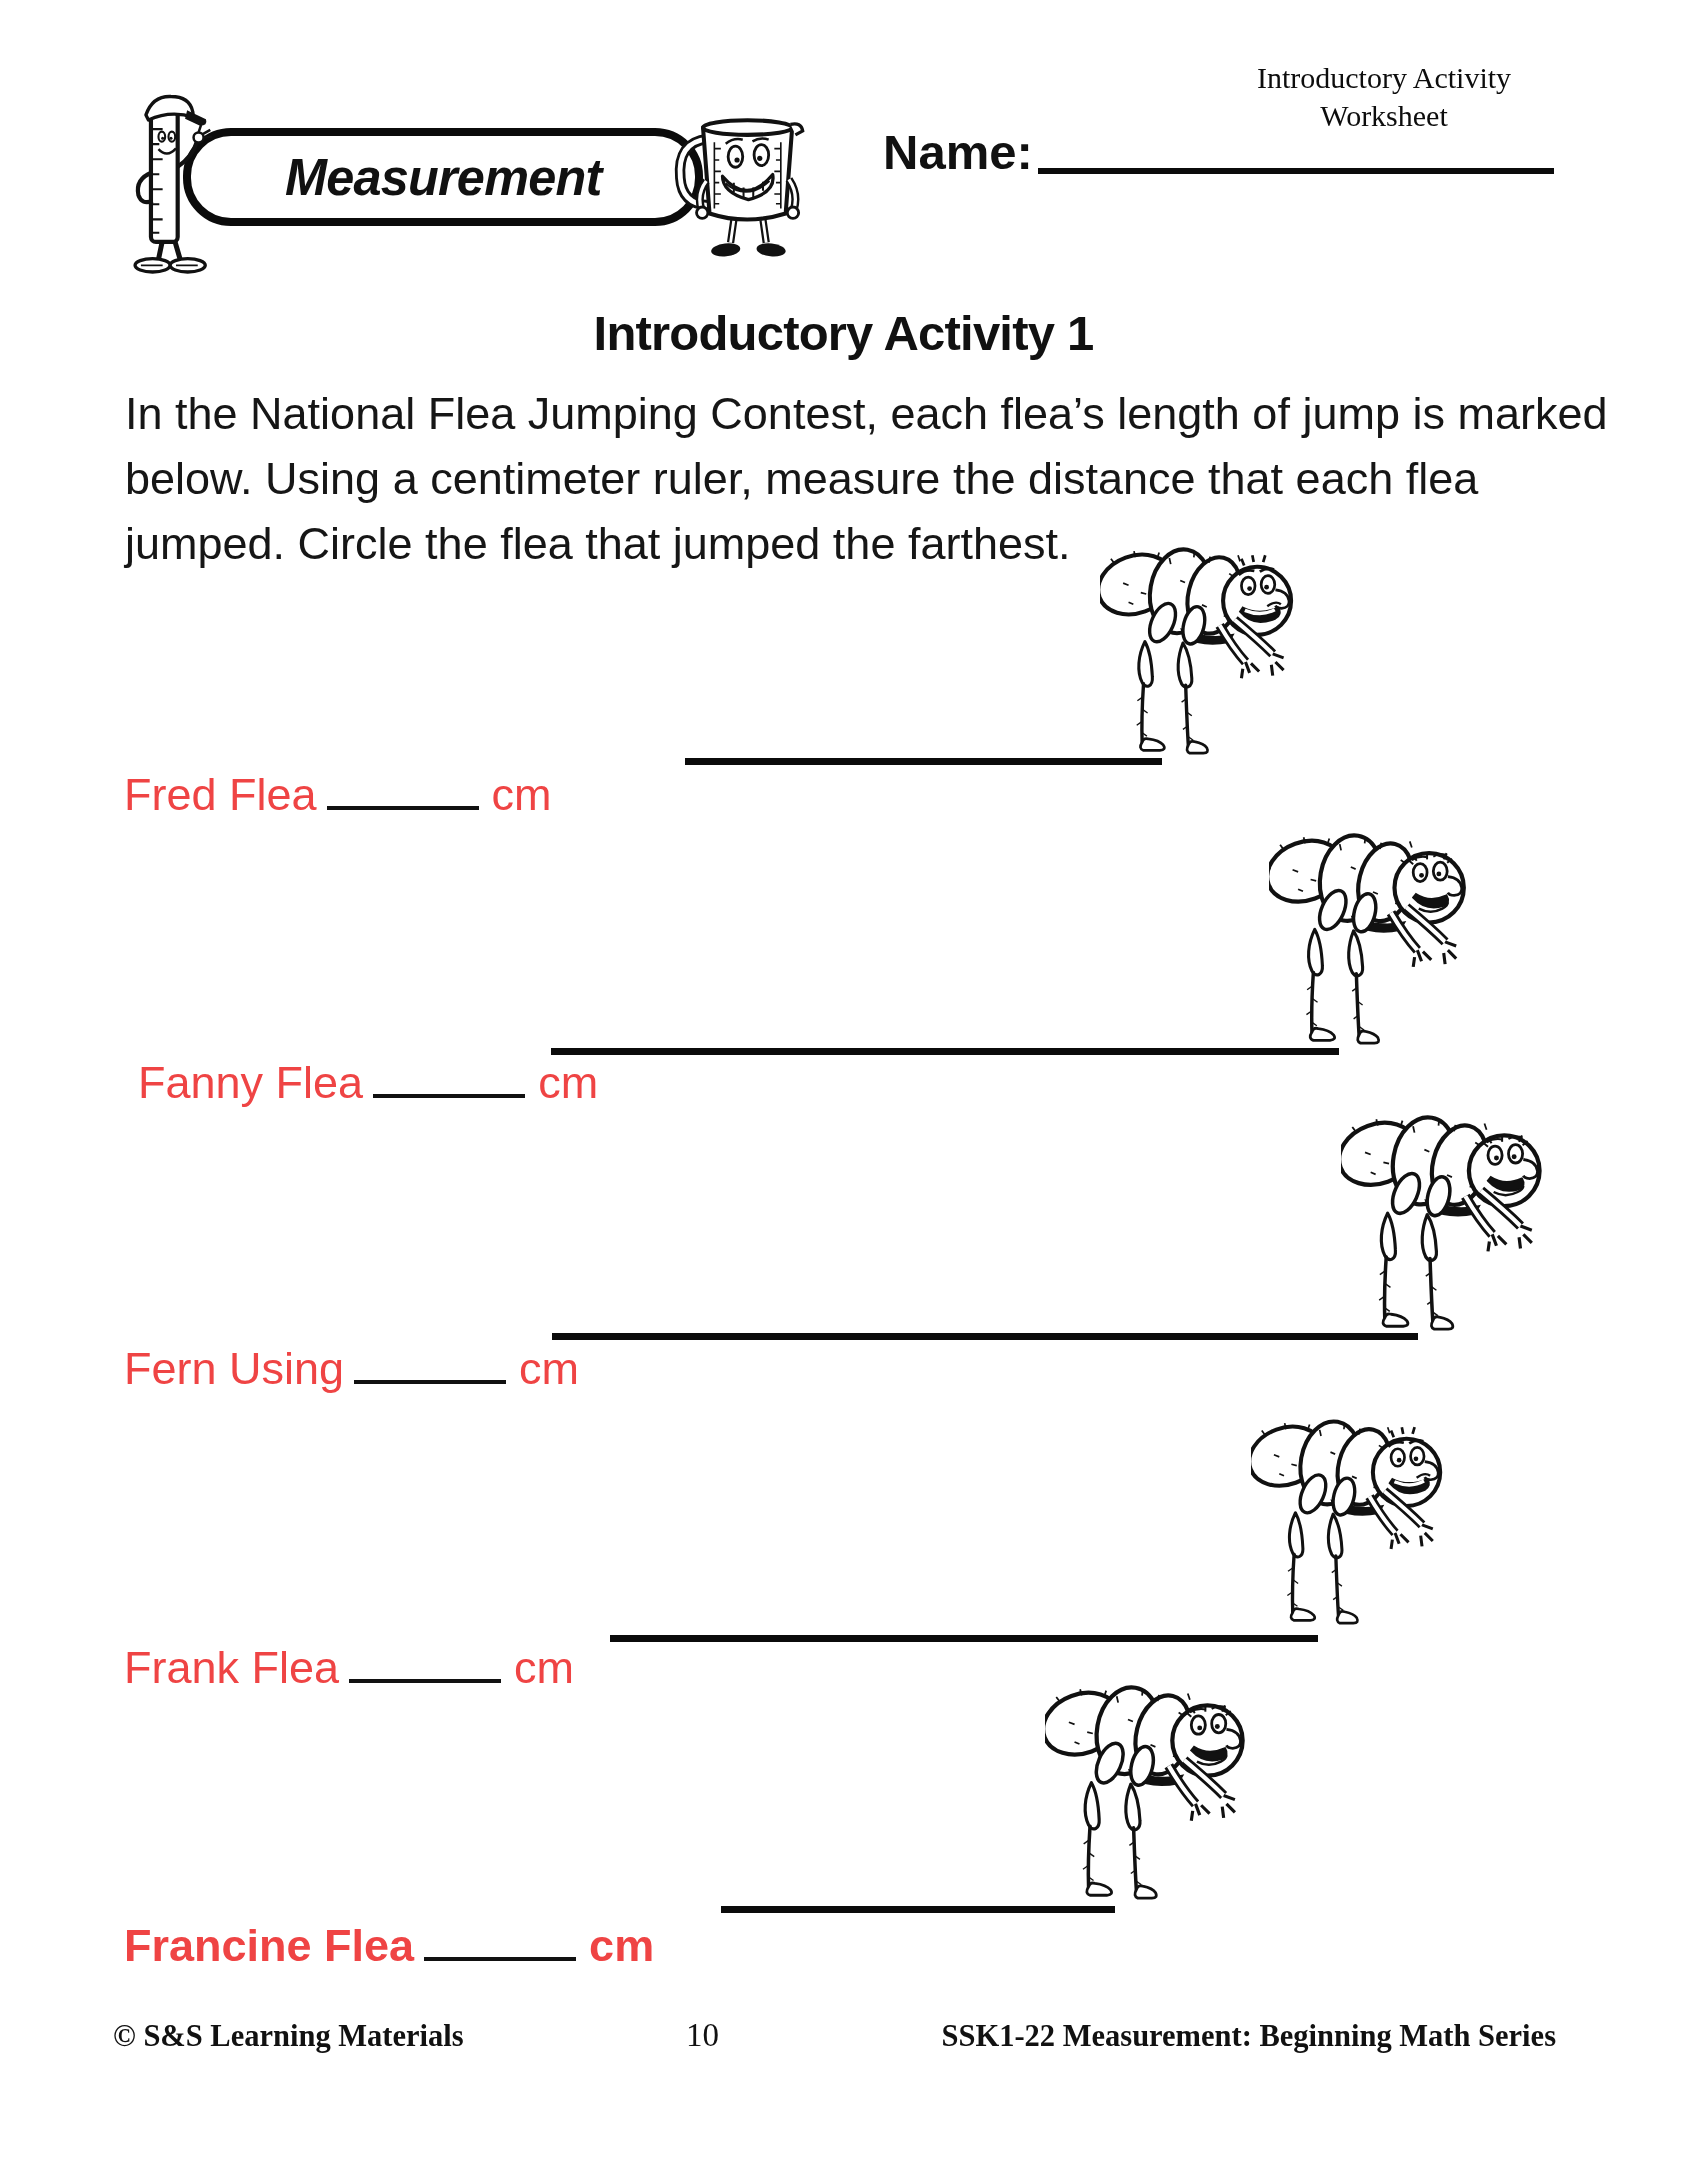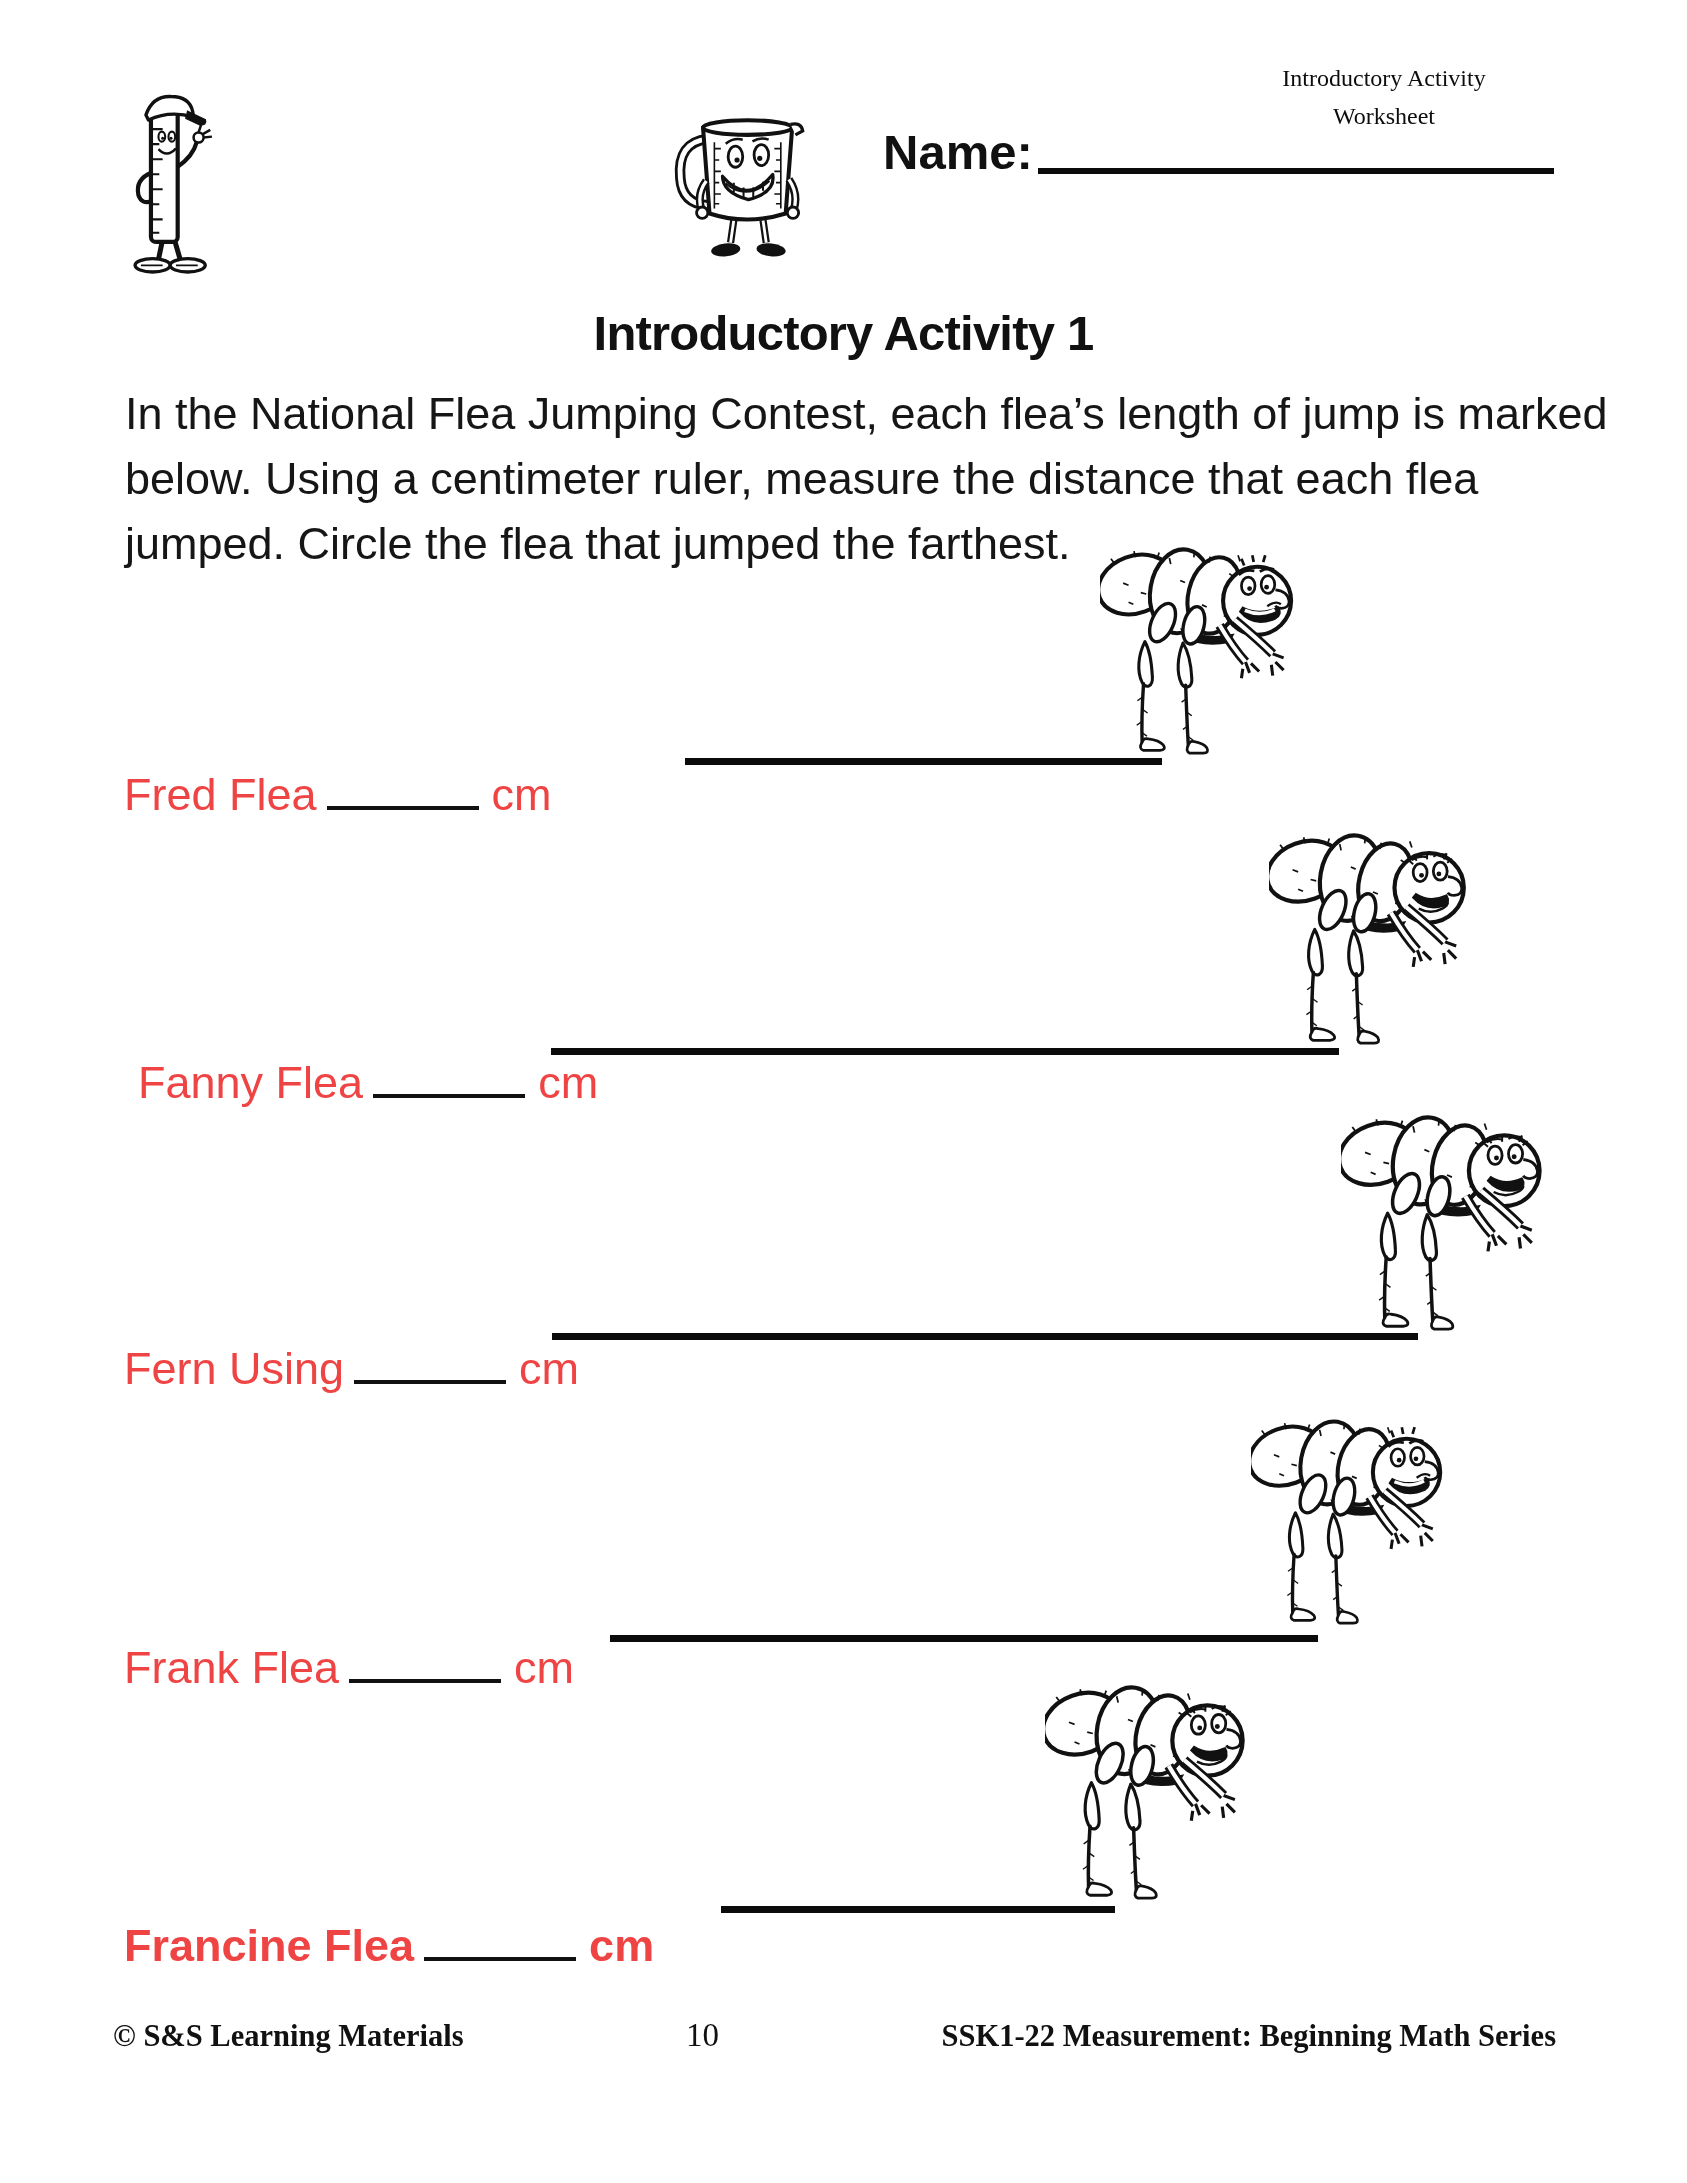--- a/index.html
+++ b/index.html
@@ -21,21 +21,21 @@
     background:#fff;z-index:1;
   }
   #banner-title{
     font-size:52px;font-weight:700;font-style:italic;
     letter-spacing:-0.8px;transform:scaleX(.97);white-space:nowrap;
   }
   #ruler-char{left:120px;top:89px;width:102px;height:188px;z-index:2;}
   #cup-char{left:669px;top:105px;width:158px;height:161px;z-index:2;}
   #worksheet-type{
     left:1178px;top:59px;width:412px;text-align:center;
-    font-family:"Liberation Serif", serif;font-size:24px;line-height:38px;color:#0d0d0d;
+    font-family:"Liberation Serif", serif;font-size:30px;line-height:38px;color:#0d0d0d;
   }
   #name-row{left:883px;top:124px;}
   #name-label{font-size:49px;font-weight:700;letter-spacing:0;}
   #name-line{left:1038px;top:168px;width:516px;height:5.8px;background:#0b0b0b;}
 
   
   #activity-title{
     left:0;top:305px;width:1687px;text-align:center;
     font-size:49px;font-weight:700;letter-spacing:-0.8px;
   }
@@ -184,20 +184,23 @@
       <circle cx="60" cy="59" r="1.8" fill="#111"></circle>
     <path d="M45,72 Q55,83 66,71" stroke="#111" stroke-width="3" fill="none"></path>
     <path d="M30,31 Q38,8 60,9 Q82,9 86,27 L87,34 Q60,25 33,37 Z" class="ink" stroke-width="4"></path>
     <path d="M80,27 L101,37 Q103,43 95,43 L78,35 Z" fill="#111" stroke="#111" stroke-width="2"></path>
     <path d="M37,100 Q17,108 21,127 Q25,139 38,134" stroke="#111" stroke-width="5" fill="none"></path>
     <path d="M68,93 Q86,81 91,63" stroke="#111" stroke-width="5" fill="none"></path>
     <circle cx="93" cy="58" r="6" class="ink" stroke-width="3"></circle>
     <path d="M93,52 l3,-9 m2,11 l9,-5 m-8,9 l10,-1" stroke="#111" stroke-width="3" fill="none"></path>
   </svg>
 
+  <div id="banner">
+    <span id="banner-title">Measurement</span>
+  </div>
 
   <svg id="cup-char" class="abs" viewBox="0 0 195 195">
     <path d="M48,40 Q10,44 14,88 Q16,120 48,122" fill="none" stroke="#111" stroke-width="13"></path>
     <path d="M48,40 Q10,44 14,88 Q16,120 48,122" fill="none" stroke="#fff" stroke-width="6"></path>
     <ellipse cx="70" cy="177" rx="18" ry="8" fill="#111" transform="rotate(-6 70 177)"></ellipse>
     <ellipse cx="126" cy="177" rx="18" ry="8" fill="#111" transform="rotate(6 126 177)"></ellipse>
     <path d="M80,140 L76,168 M116,140 L120,168" stroke="#111" stroke-width="9"></path>
     <path d="M80,140 L76,168 M116,140 L120,168" stroke="#fff" stroke-width="3.5"></path>
     <path d="M42,26 L152,26 L144,132 Q96,147 50,132 Z" class="ink" stroke-width="5"></path>
     <ellipse cx="97" cy="26" rx="55" ry="9" class="ink" stroke-width="5"></ellipse>

